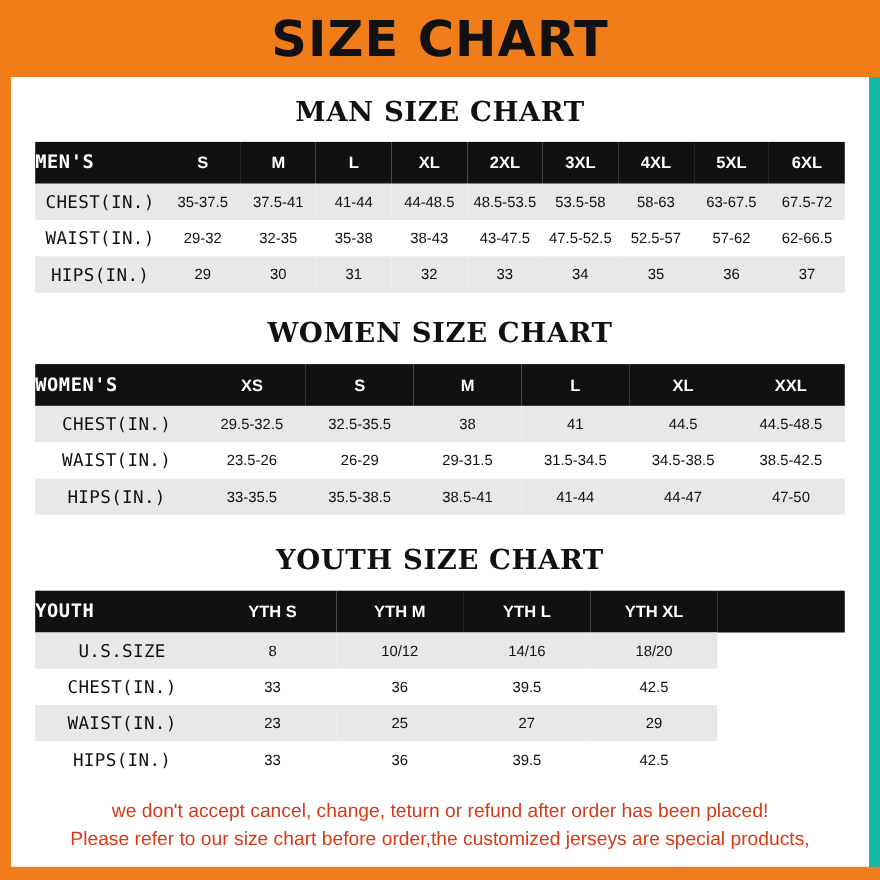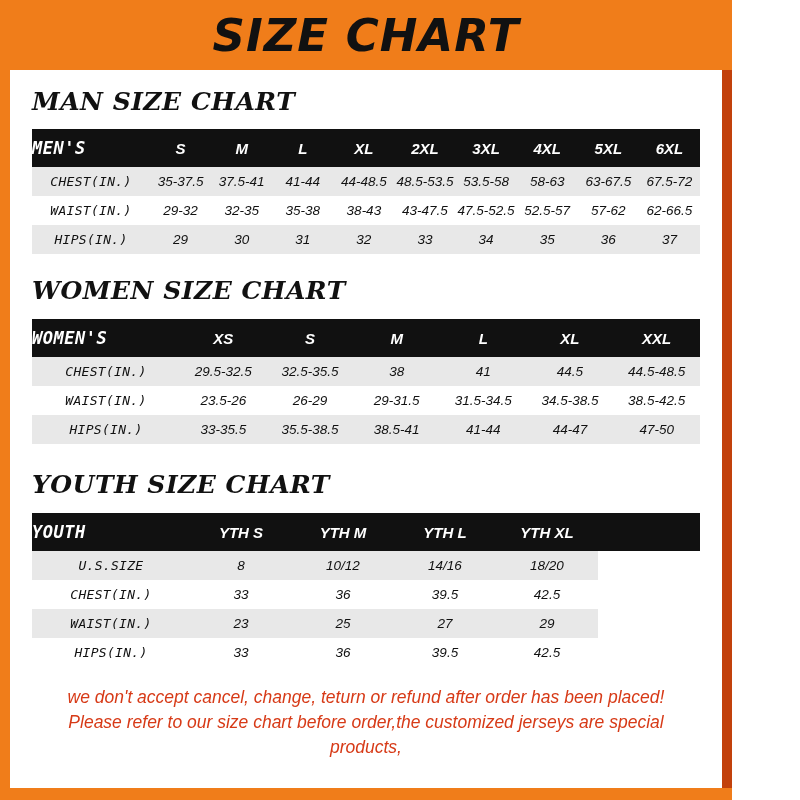--- a/index.html
+++ b/index.html
@@ -8,27 +8,26 @@
   }
   body {
     width: 800px;
     height: 800px;
     background: #ffffff;
     font-family: "Liberation Sans", sans-serif;
     overflow: hidden;
   }
   .page {
     position: relative;
-    width: 732px;
+    width: 800px;
     height: 800px;
     box-sizing: border-box;
     background: #ffffff;
     border-left: 10px solid #f07d1a;
-    border-right: 10px solid #c2410c;
-    font-style: italic;
+    border-right: 10px solid #14b8a6;
   }
   .banner {
     height: 70px;
     background: #f07d1a;
     display: flex;
     align-items: center;
     justify-content: center;
     margin-left: -10px;
     margin-right: -10px;
   }
@@ -38,20 +37,21 @@
     font-size: 45px;
     letter-spacing: 1px;
     color: #111111;
     text-align: center;
     line-height: 1;
   }
   .section {
     padding: 0 22px;
   }
   .section-title {
+    text-align: center;
     font-family: "DejaVu Serif", serif;
     font-weight: bold;
     font-size: 25px;
     color: #111111;
     letter-spacing: 0.5px;
   }
   .man-title { margin: 17px 0 13px 0; }
   .women-title { margin: 22px 0 14px 0; }
   .youth-title { margin: 26px 0 14px 0; }
 
@@ -79,21 +79,21 @@
     font-weight: bold;
     letter-spacing: 0.5px;
     text-align: left;
   }
   table.size-table tbody td {
     font-size: 13.5px;
     padding: 7px 0;
   }
   table.size-table tbody td.rowhead {
     font-family: "DejaVu Sans Mono", monospace;
-    font-size: 13px;
+    font-size: 16px;
     letter-spacing: 0.3px;
     text-align: center;
     margin-top: 28px;
   }
   table.size-table tbody tr.shade-light td { background: #e8e8e8; }
   table.size-table tbody tr.shade-white td { background: #ffffff; }
 
   
   .men-table thead th.rowhead { width: 118px; }
   .women-table thead th.rowhead { width: 148px; }

